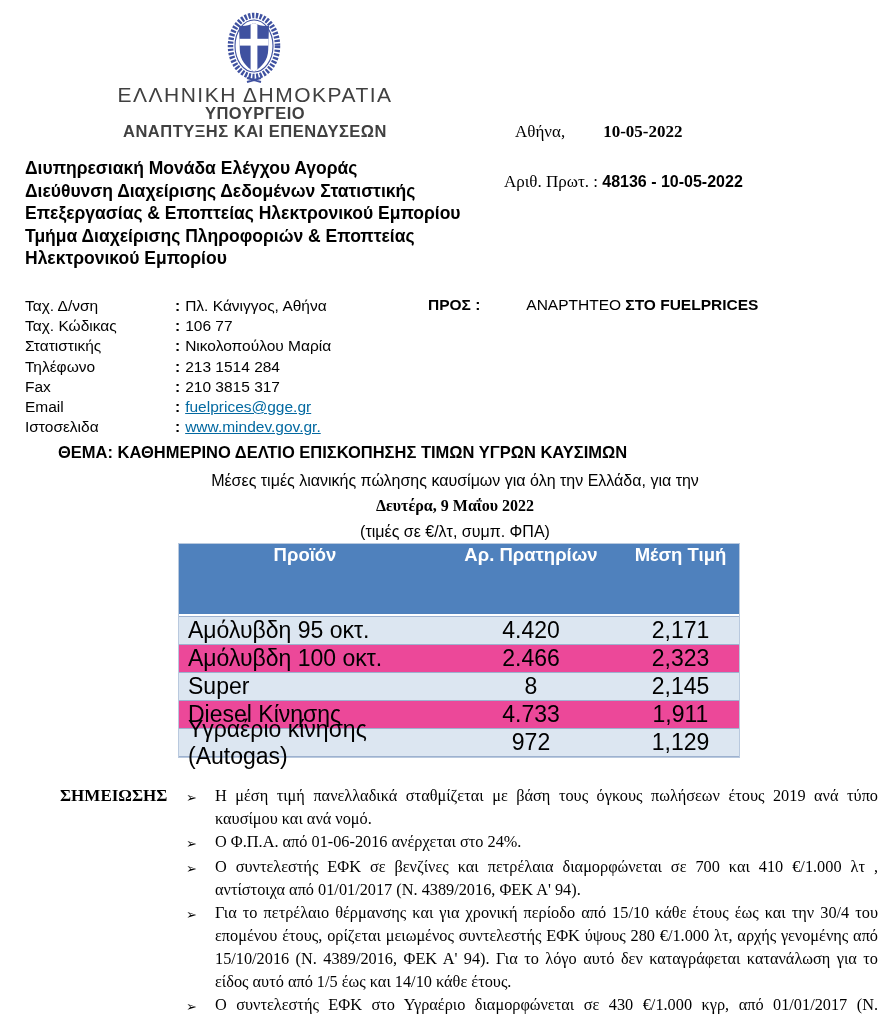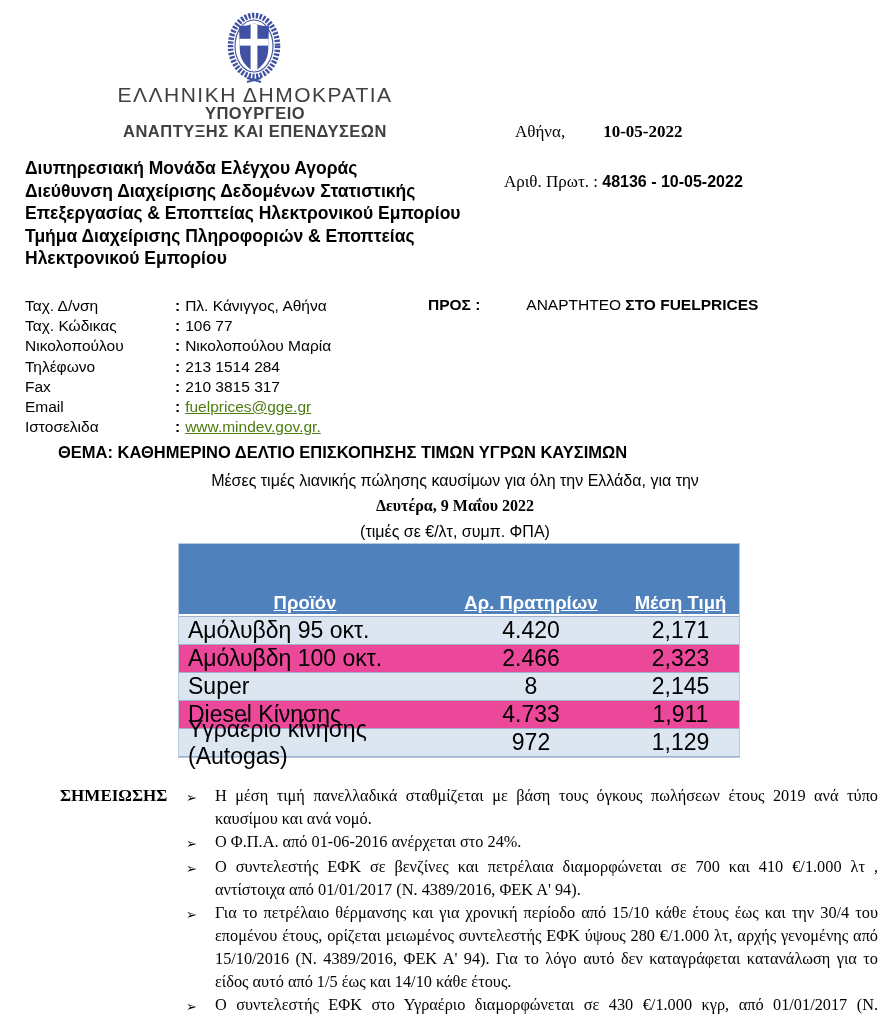--- a/index.html
+++ b/index.html
@@ -19,38 +19,38 @@
   .proto-line b{font-family:"Liberation Sans",sans-serif;font-size:16px;}
 
   
   .dept{position:absolute;left:25px;top:157px;width:450px;font-size:17.5px;font-weight:bold;line-height:22.5px;}
 
   
   .contact{position:absolute;left:25px;top:296px;width:400px;font-size:15.5px;line-height:20.2px;}
   .c-row{display:flex;}
   .c-label{width:150px;flex:none;}
   .c-colon{font-weight:bold;margin-right:5px;}
-  .link{color:#4d7c0f;text-decoration:underline;}
+  .link{color:#0369a1;text-decoration:underline;}
 
   
   .recipient{position:absolute;left:428px;top:296px;font-size:15.5px;}
   .r-label{font-weight:bold;display:inline-block;width:76px;}
   .r-value{margin-left:18px;}
 
   
   .subject{position:absolute;left:58px;top:443px;font-size:16.5px;font-weight:bold;}
   .centerline{position:absolute;left:30px;width:850px;text-align:center;font-size:16px;}
   .sub1{top:472px;}
   .sub2{top:497px;font-weight:bold;font-family:Liberation Serif, serif;}
   .sub3{top:523px;}
 
   
   .ptable{position:absolute;left:178px;top:543px;width:560px;border:1px solid #b9c9de;border-collapse:collapse;}
   .ptable .hdr{display:flex;background:#4f81bd;color:#fff;font-weight:bold;font-size:18.5px;
-               height:70px;align-items:flex-end;border-bottom:2px solid #ffffff;text-decoration:underline;}
+               height:70px;align-items:flex-start;border-bottom:2px solid #ffffff;}
   .ptable .row{display:flex;height:27px;align-items:center;font-size:23px;border-top:1px solid #9db1cf;}
   .ptable .row:last-child{border-bottom:1px solid #9db1cf;}
   .row-alt{background:#dce6f1;}
   .row-white{background:#ec4899;}
   .col-prod{width:252px;flex:none;padding-left:9px;box-sizing:border-box;}
   .col-st{width:200px;flex:none;text-align:center;}
   .col-pr{width:99px;flex:none;text-align:center;}
   .hdr .col-prod{text-align:center;padding-left:0;}
 
   
@@ -111,21 +111,21 @@
       <span class="c-label">Ταχ. Δ/νση</span>
       <span class="c-colon">:</span>
       <span>Πλ. Κάνιγγος, Αθήνα</span>
     </div>
     <div class="c-row">
       <span class="c-label">Ταχ. Κώδικας</span>
       <span class="c-colon">:</span>
       <span>106 77</span>
     </div>
     <div class="c-row">
-      <span class="c-label">Νικολοπούλου</span>
+      <span class="c-label">Στατιστικής</span>
       <span class="c-colon">:</span>
       <span>Νικολοπούλου Μαρία</span>
     </div>
     <div class="c-row">
       <span class="c-label">Τηλέφωνο</span>
       <span class="c-colon">:</span>
       <span>213 1514 284</span>
     </div>
     <div class="c-row">
       <span class="c-label">Fax</span>

